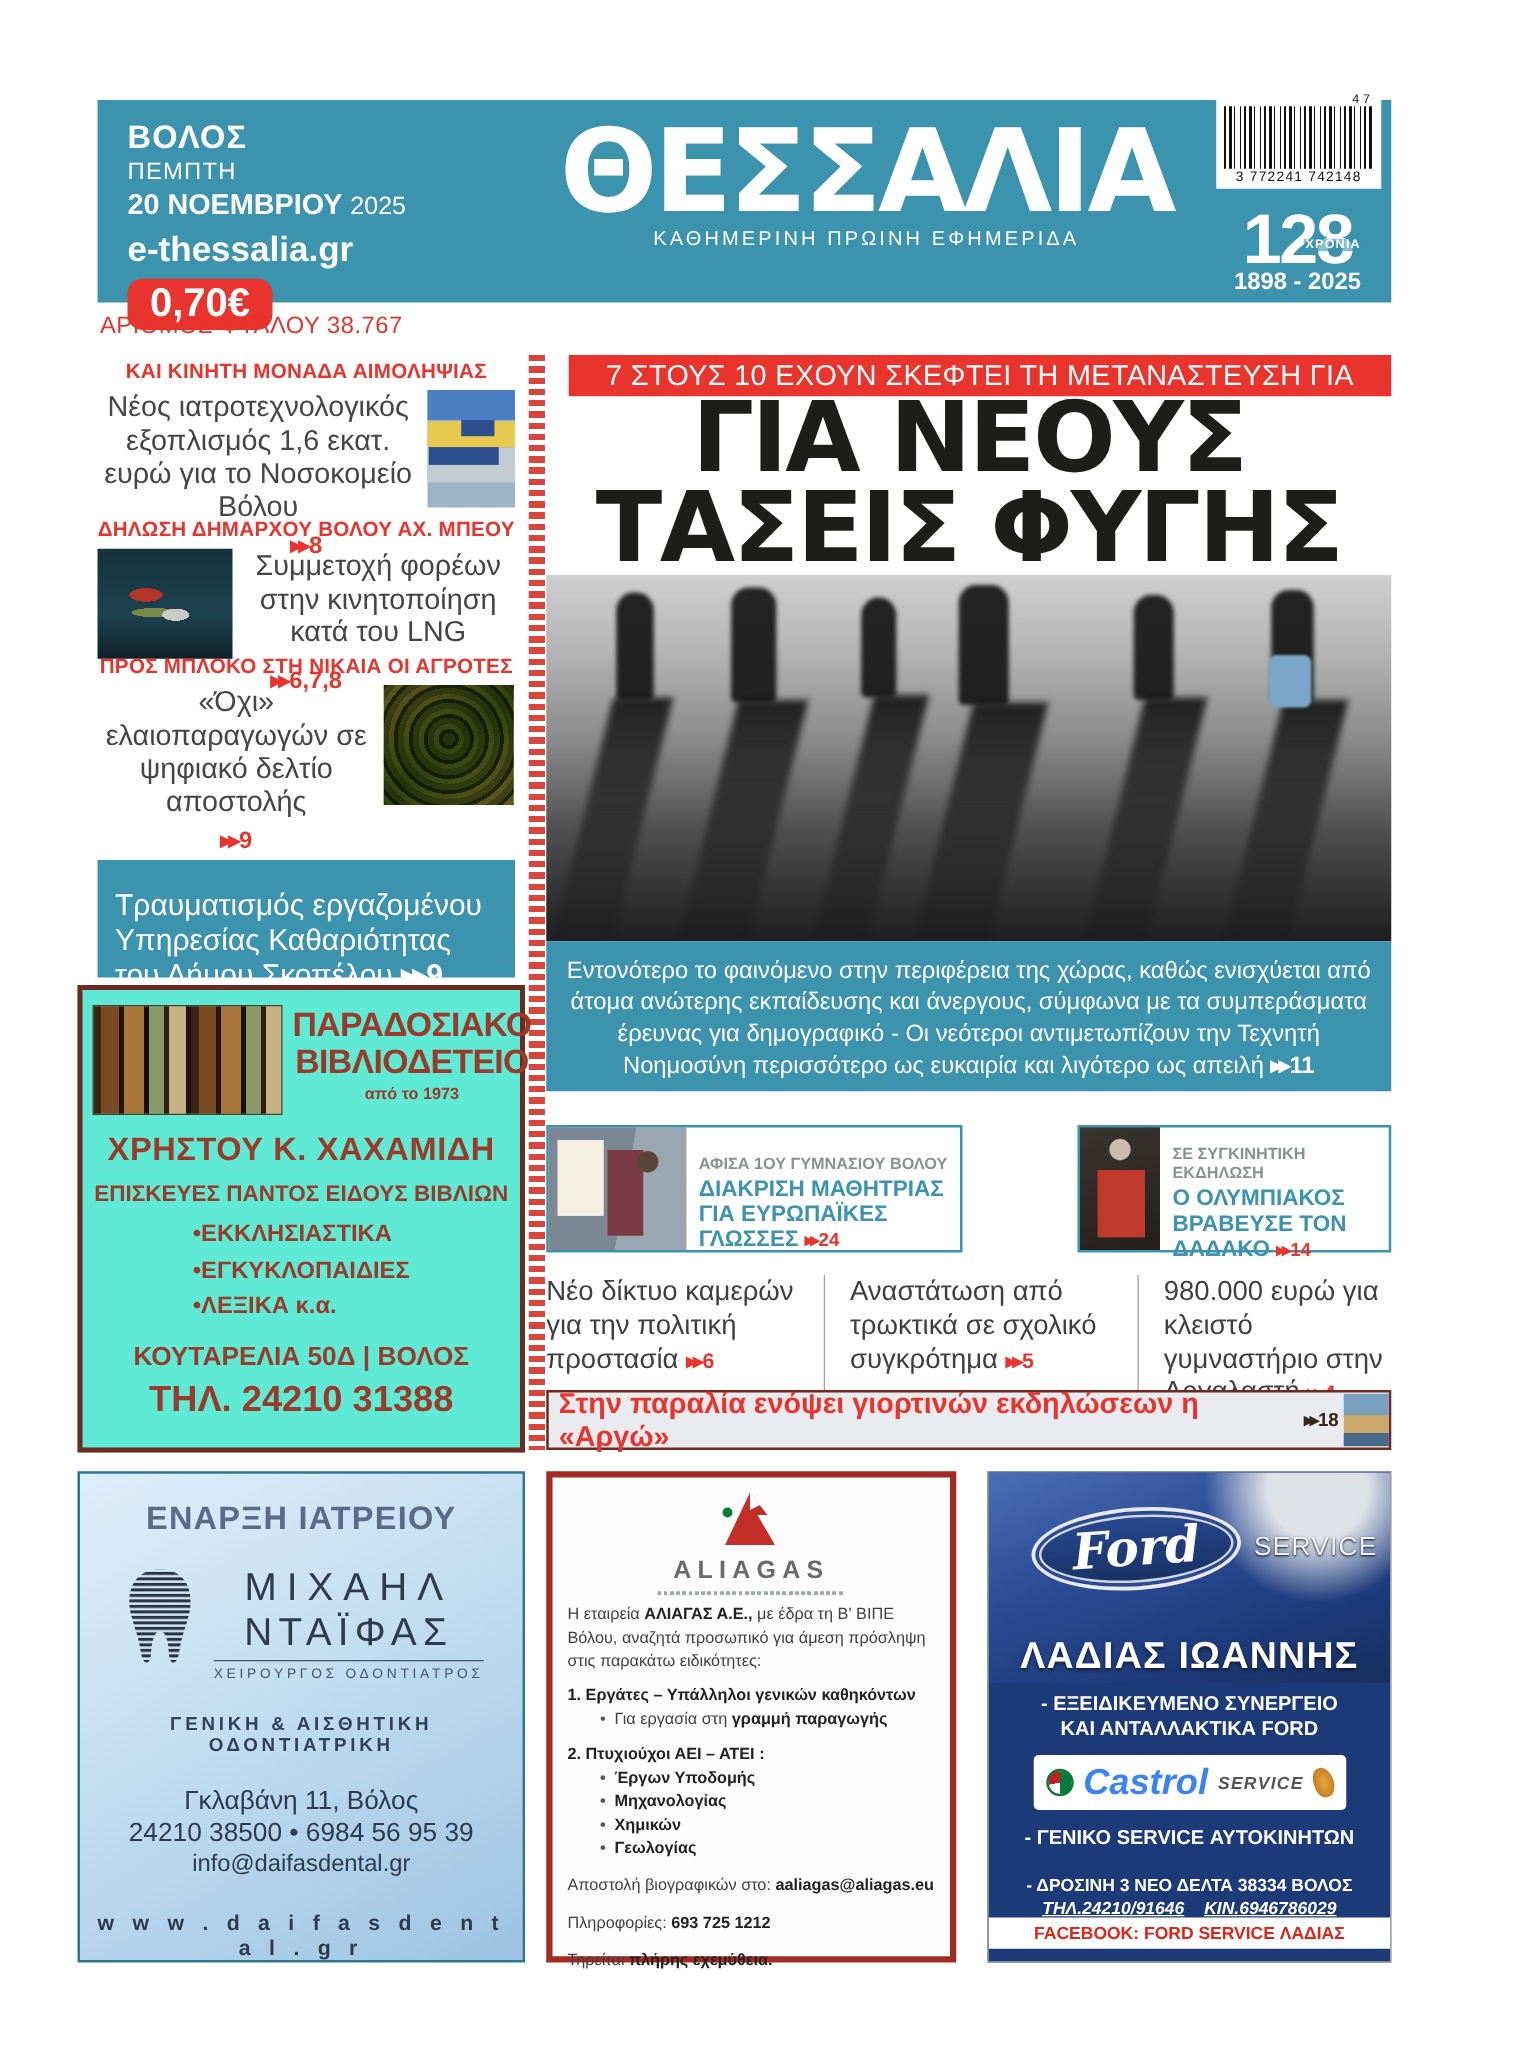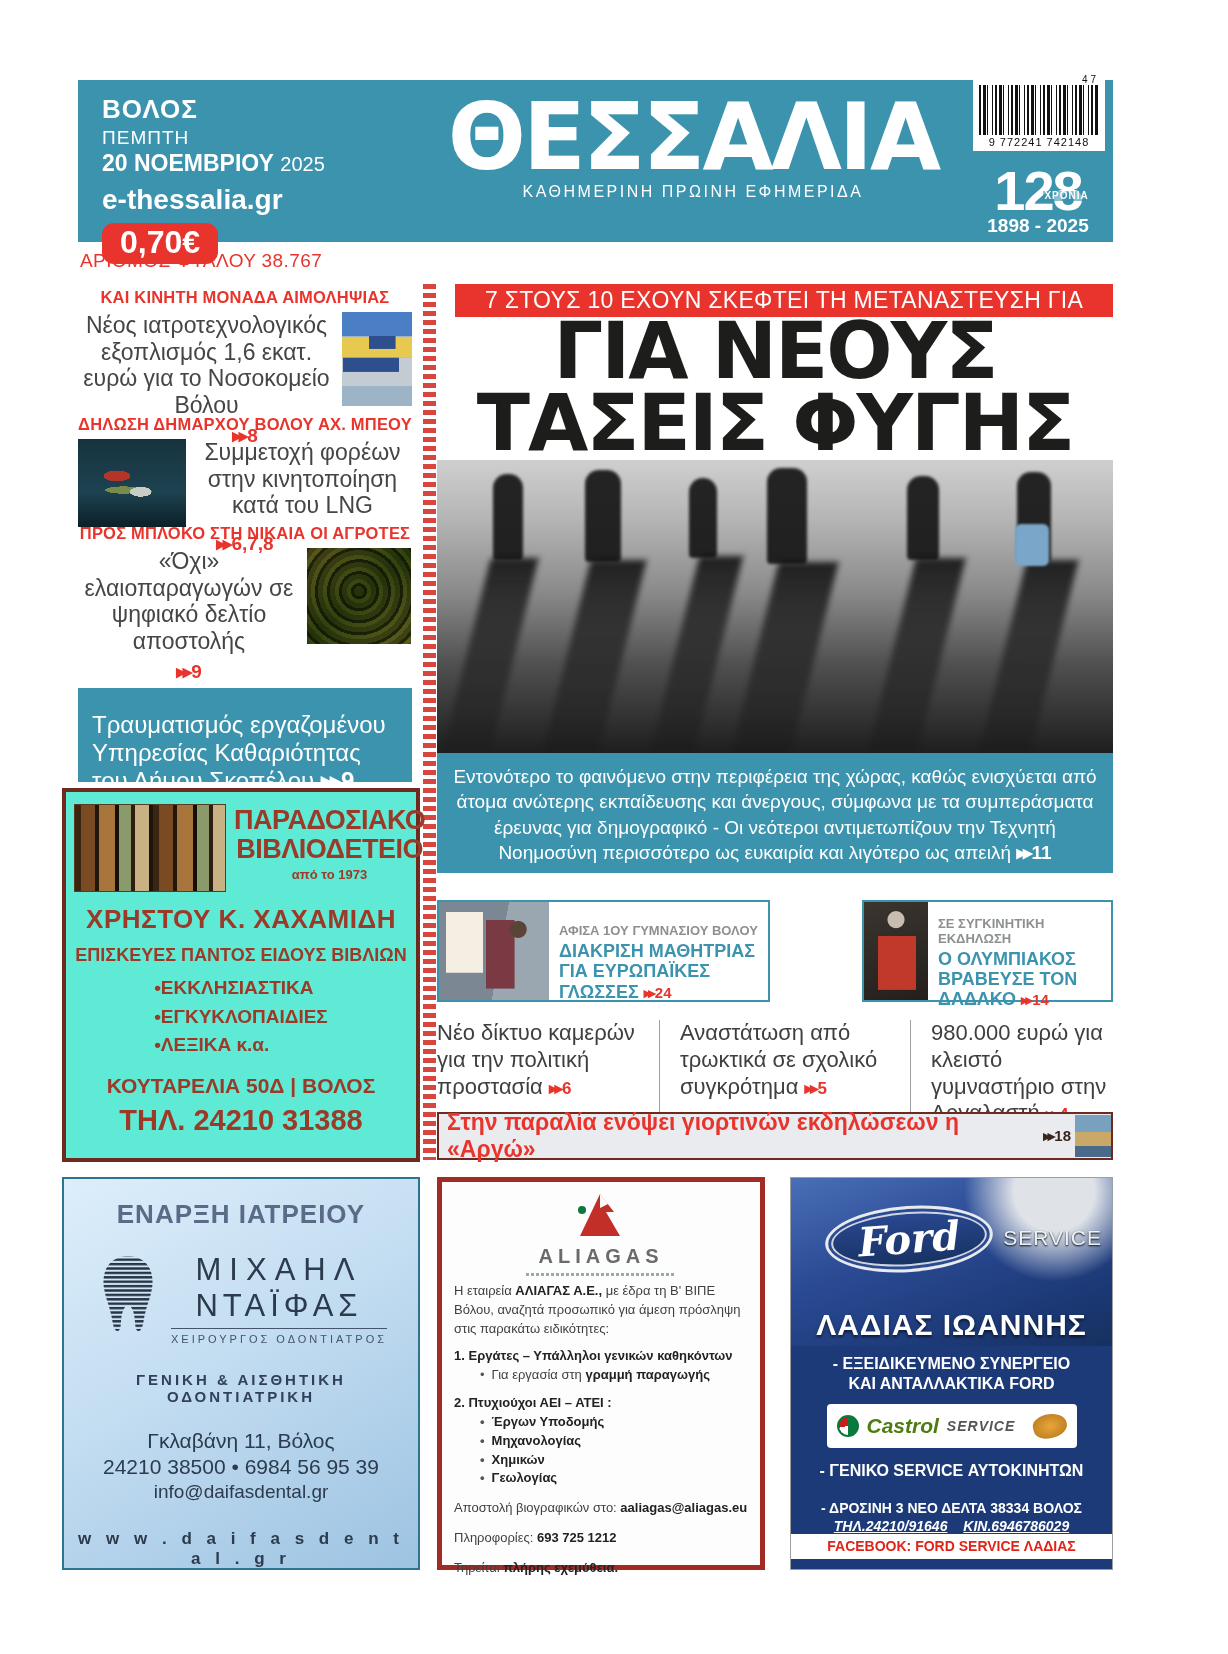--- a/index.html
+++ b/index.html
@@ -149,21 +149,21 @@
   .ad-ford{position:absolute;left:790px;top:1177px;width:323px;height:393px;border:1px solid #9aa0a4;background:var(--fordblue);overflow:hidden;color:#fff;text-align:center;}
   .ford-photo{position:relative;height:168px;background:
     radial-gradient(circle at 82% 8%,#dfe3e8 0 40px,rgba(223,227,232,0) 90px),
     linear-gradient(160deg,#4a6fb5 0%,#2a4a94 40%,#1d3a78 75%,#16305f 100%);}
   .ford-oval{position:absolute;left:34px;top:28px;width:168px;height:66px;border:3px solid #e8eaee;border-radius:50%;box-shadow:inset 0 0 0 3px #2a4a94, inset 0 0 0 5px #cfd5de;background:linear-gradient(180deg,#2a4a94,#16305f);font-family:"DejaVu Serif",serif;font-style:italic;font-weight:bold;font-size:40px;line-height:60px;transform:rotate(-4deg);}
   .ford-service{position:absolute;right:10px;top:48px;font-size:21px;letter-spacing:1px;color:#eef1f5;text-shadow:0 1px 2px #000;}
   .ford-name{position:absolute;left:0;right:0;bottom:4px;font-size:30px;font-weight:bold;letter-spacing:1px;text-shadow:0 2px 3px rgba(0,0,0,.6);}
   .ford-l1{font-size:16px;font-weight:bold;margin-top:8px;line-height:1.25;}
   .castrol-bar{width:250px;height:44px;background:#fff;border-radius:4px;margin:10px auto 0;display:flex;align-items:center;gap:8px;padding:0 10px;}
   .castrol-icon{width:22px;height:22px;border-radius:50%;border:2px solid #0a7a3c;background:conic-gradient(#0a7a3c 0 50%,#fff 50% 72%,#c41e1e 72% 100%);flex:none;}
-  .castrol-word{color:#4d7c0f;font-style:italic;font-weight:bold;font-size:21px;}
+  .castrol-word{color:#3b82f6;font-style:italic;font-weight:bold;font-size:29px;}
   .castrol-svc{color:#555;font-weight:bold;font-style:italic;font-size:14px;letter-spacing:1px;}
   .jaguar{width:34px;height:24px;background:radial-gradient(#e8a63a,#b5741d);border-radius:45% 60% 50% 50%;transform:rotate(-15deg);margin-left:auto;}
   .ford-l2{font-size:16px;font-weight:bold;margin-top:14px;}
   .ford-addr{font-size:14px;font-weight:bold;margin-top:20px;}
   .ford-phones{font-size:14px;font-weight:bold;font-style:italic;margin-top:2px;}
   .ford-phones span{text-decoration:underline;margin:0 6px;}
   .ford-fb{position:absolute;left:0;right:0;bottom:10px;height:25px;background:#fff;color:#e02418;font-weight:bold;font-size:14px;line-height:25px;}
 </style>
 </head>
 <body>
@@ -181,21 +181,21 @@
       <div class="site">e-thessalia.gr</div>
       <div class="price">0,70€</div>
     </div>
     <div class="logo">
       <div class="logo-title">ΘΕΣΣΑΛΙΑ</div>
       <div class="logo-tag">ΚΑΘΗΜΕΡΙΝΗ ΠΡΩΙΝΗ ΕΦΗΜΕΡΙΔΑ</div>
     </div>
     <div class="barcode-box">
       <div class="barcode-top">47</div>
       <div class="barcode-stripes"></div>
-      <div class="barcode-num">9 772241 742148</div>
+      <div class="barcode-num">3 772241 742148</div>
     </div>
     <div class="anniv">
       <div class="anniv-big"><span>128</span><span class="anniv-small">ΧΡΟΝΙΑ</span></div>
       <div class="anniv-range">1898 - 2025</div>
     </div>
   </div>
   <div class="issue-line">ΑΡΙΘΜΟΣ ΦΥΛΛΟΥ 38.767</div>
 
   <div class="story" style="top:288px;">
     <div class="kicker">ΚΑΙ ΚΙΝΗΤΗ ΜΟΝΑΔΑ ΑΙΜΟΛΗΨΙΑΣ</div>

